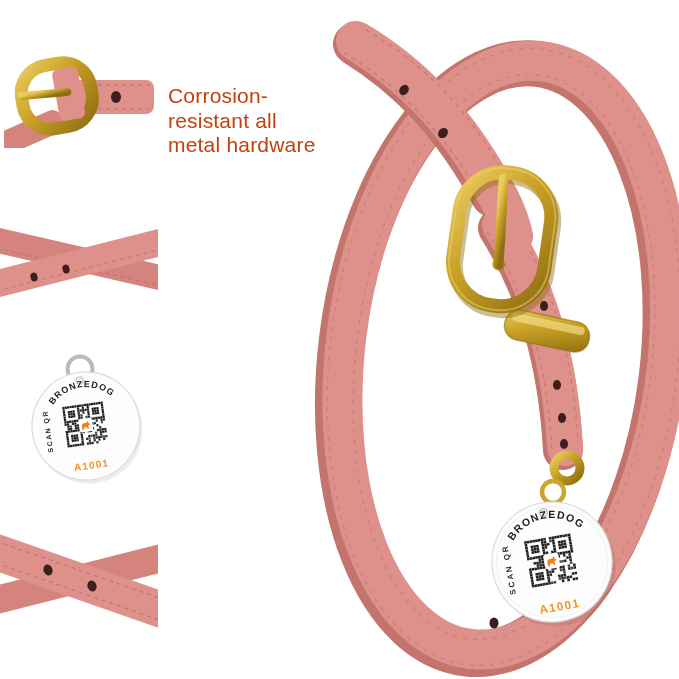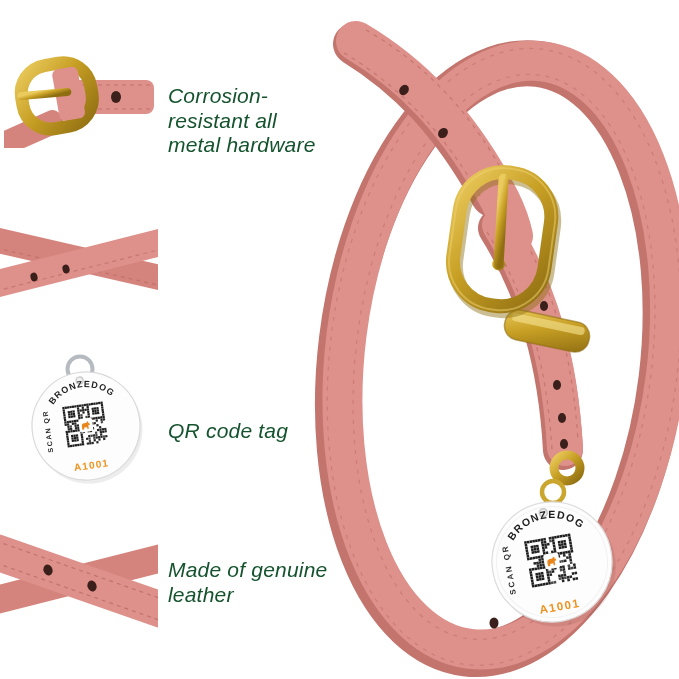--- a/index.html
+++ b/index.html
@@ -5,21 +5,21 @@
   html,body{margin:0;padding:0;background:#ffffff;}
   #stage{position:relative;width:679px;height:679px;background:#ffffff;overflow:hidden;
          font-family:"Liberation Sans",sans-serif;}
   .hero{position:absolute;left:0;top:0;}
   .thumb{position:absolute;}
   .t1{left:4px;top:48px;}
   .t2{left:0px;top:220px;}
   .t3{left:18px;top:348px;}
   .t4{left:0px;top:522px;}
   .label{position:absolute;width:200px;font-size:21px;line-height:24.5px;font-weight:500;
-         color:#14532d;white-space:pre-line;letter-spacing:.2px;font-style:italic;}
+         color:#c2410c;white-space:pre-line;letter-spacing:.2px;}
   .l1{left:168px;top:63px;}
   .l2{left:168px;top:235px;}
   .l3{left:168px;top:398px;}
   .l4{left:168px;top:537px;}
   svg text{font-family:"Liberation Sans",sans-serif;}
 </style>
 </head>
 <body>
 
 <div id="stage">
@@ -487,28 +487,25 @@
           <rect x="0.71" y="16.59" width="2.22" height="2.22" fill="#242424"></rect>
           <rect x="3.12" y="16.59" width="2.22" height="2.22" fill="#242424"></rect>
           <rect x="7.94" y="16.59" width="2.22" height="2.22" fill="#242424"></rect>
         </g>
       <rect x="-6.8" y="-7.8" width="13.6" height="13.6" rx="2.2" fill="#ffffff"></rect>
       <path fill="#E8851C" transform="scale(0.9)" d="M -4.6 3.6 L -4.6 -0.4 Q -4.6 -3.4 -1.6 -3.4 L 0.9 -3.4 Q 1.5 -5.2 3.1 -4.8 L 2.9 -3.3 Q 4.7 -2.9 4.5 -0.9 L 2.7 -0.5 L 2.7 3.6 L 1.1 3.6 L 1.1 1.5 L -2.3 1.5 L -2.3 3.6 Z"></path>
       <text transform="rotate(-90)" x="0" y="-36" text-anchor="middle" font-size="7" font-weight="bold" letter-spacing="1.5" fill="#2E2E2E">SCAN QR</text>
       <text x="0" y="43" text-anchor="middle" font-size="10" font-weight="bold" letter-spacing="1.2" fill="#F0921E">A1001</text>
     </g>
   </svg>
-  <p class="label l3">QR code tag</p>
 
   <svg class="thumb t4" width="158" height="106" viewBox="0 0 158 106">
     <g>
       <path d="M -4 78 L 162 36" stroke="#D4847C" stroke-width="28" stroke-linecap="round" fill="none"></path>
       <path d="M -4 30 L 162 88" stroke="#DE908A" stroke-width="36" stroke-linecap="round" fill="none"></path>
       <path d="M -4 19 L 162 77" stroke="#B5675F" stroke-width="1.2" stroke-dasharray="4 4" opacity="0.7" fill="none"></path>
       <path d="M -4 41 L 162 99" stroke="#B5675F" stroke-width="1.2" stroke-dasharray="4 4" opacity="0.7" fill="none"></path>
       <ellipse cx="48" cy="48" rx="4.5" ry="5.5" fill="#3A1F1B" transform="rotate(-20 48 48)"></ellipse>
       <ellipse cx="92" cy="64" rx="4.5" ry="5.5" fill="#3A1F1B" transform="rotate(-20 92 64)"></ellipse>
     </g>
   </svg>
-  <p class="label l4">Made of genuine
-leather</p>
 
 </div>
 
 </body></html>

